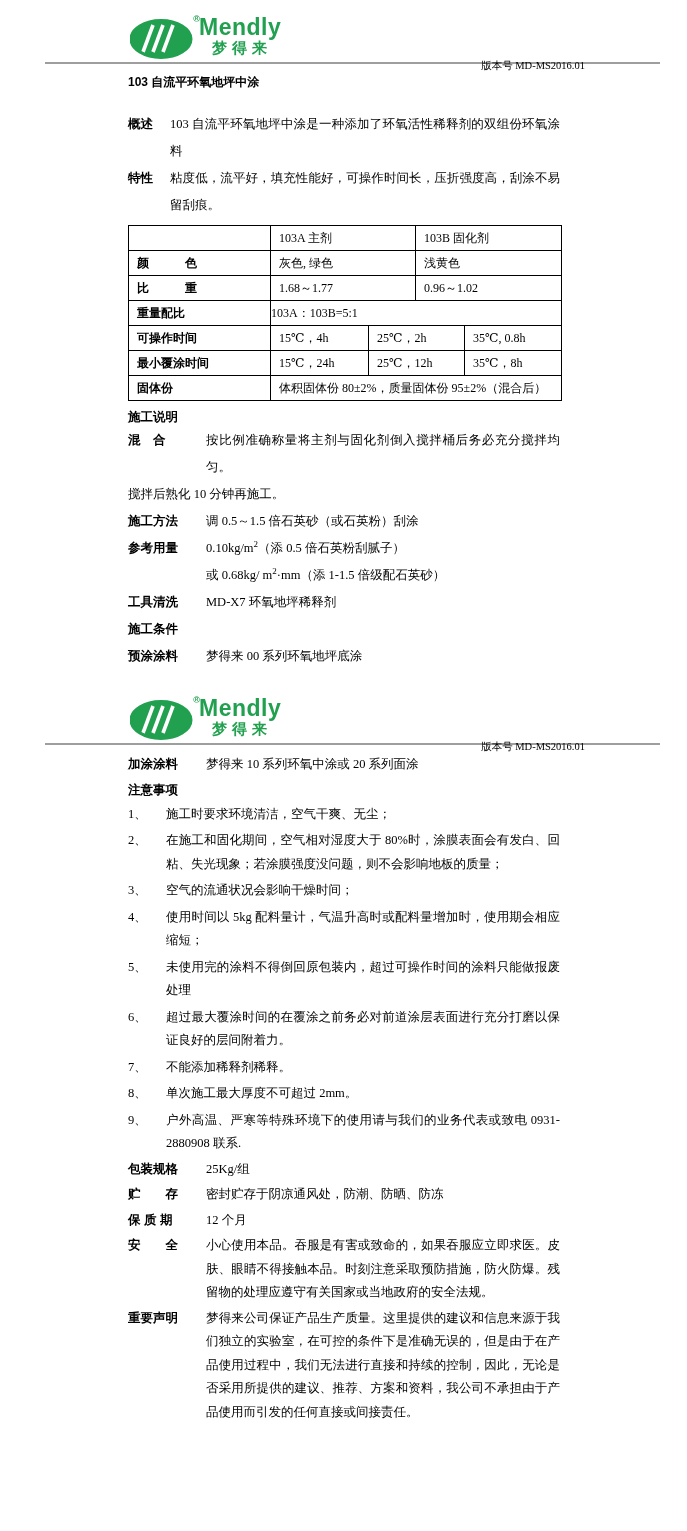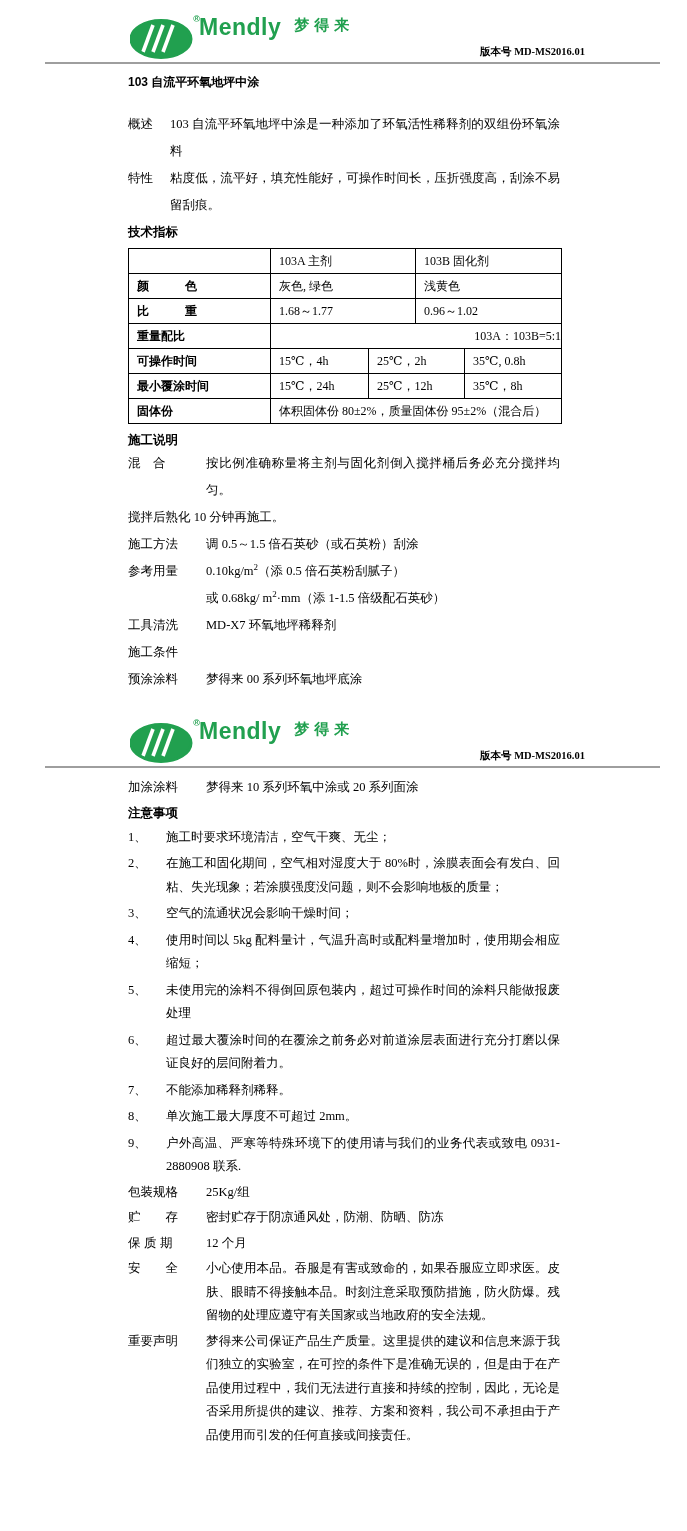--- a/index.html
+++ b/index.html
@@ -14,69 +14,69 @@
   .p-head { position:relative; height:47px; }
   .p-head-1 { margin-top:15px; }
   .p-head-2 { margin-top:26px; }
   .logo { position:absolute; left:130px; top:0; display:flex; }
   .logo-mark { position:relative; width:66px; height:44px; }
   .reg-mark {
     position:absolute; top:-1px; right:-4px;
     font-size:9px; font-weight:bold; color:#21a04f;
     font-family:"Liberation Sans",sans-serif;
   }
-  .brand-lines { display:flex; margin-left:3px; margin-top:1px; }
+  .brand-lines { display:flex; flex-direction:column; margin-left:3px; margin-top:1px; }
   .brand-en {
     font-family:"Liberation Sans",sans-serif; font-weight:bold;
     font-size:23px; line-height:23px; color:#21a04f; letter-spacing:0.5px;
   }
   .brand-cn {
     font-family:"Liberation Sans",sans-serif; font-weight:bold;
     font-size:15px; line-height:17px; color:#21a04f;
     letter-spacing:5px; margin-left:13px;
   }
   .version {
-    position:absolute; right:102px; top:30px;
-    font-size:10.5px; white-space:nowrap;font-weight:bold;
+    position:absolute; right:102px; top:44px;
+    font-size:10.5px; white-space:nowrap;
   }
   .rule { height:0; border:none; border-top:2px solid #9e9e9e; margin:0 27px 0 45px; }
 
   
   .title {
     font-family:"Liberation Sans",sans-serif; font-weight:bold;
     font-size:12px; line-height:24px; margin:6px 127px 0 128px;
   }
   .content { margin:0 127px 0 128px; }
   .content-1 { margin-top:17px; line-height:27px; }
   .content-2 { margin-top:8px;  line-height:23.5px; }
 
   .row { display:flex; }
   .lbl {
-    font-family:"Liberation Sans",sans-serif; font-weight:normal;
+    font-family:"Liberation Sans",sans-serif; font-weight:bold;
     white-space:nowrap; flex:0 0 auto;
   }
   .w42 .lbl { width:42px; }
   .w78 .lbl { width:78px; }
   .txt { flex:1 1 auto; display:block; text-align:justify; }
   .plain { text-align:justify; }
   .sec-h {
     font-family:"Liberation Sans",sans-serif; font-weight:bold;
     line-height:20px; padding-top:3px;
   }
   sup { font-size:9px; line-height:0; }
 
   
   table.tech {
     border-collapse:collapse; table-layout:fixed;
     width:433px; margin:6px 0 3px 0;
     font-size:12px; line-height:15px;
   }
   table.tech td { border:1px solid #000; height:24px; padding:0 2px 0 8px; vertical-align:middle; }
   table.tech td.tlbl { font-family:"Liberation Sans",sans-serif; font-weight:bold; }
-  table.tech td.ctr { text-align:right; padding:0; }
+  table.tech td.ctr { text-align:left; padding:0; }
 
   
   .note { display:flex; margin-top:3px; }
   .num { flex:0 0 38px; }
   .ntext { flex:1 1 auto; text-align:justify; }
   .sec2 { margin-top:2px; }
 </style>
 </head>
 <body>
 
@@ -113,21 +113,20 @@
 
       <div class="row w42">
         <span class="lbl">概述</span>
         <span class="txt">103 自流平环氧地坪中涂是一种添加了环氧活性稀释剂的双组份环氧涂料</span>
       </div>
       <div class="row w42">
         <span class="lbl">特性</span>
         <span class="txt">粘度低，流平好，填充性能好，可操作时间长，压折强度高，刮涂不易留刮痕。</span>
       </div>
 
-      <div class="sec-h">技术指标</div>
 
       <table class="tech">
         <colgroup>
             <col style="width:142px">
             <col style="width:98px">
             <col style="width:47px">
             <col style="width:49px">
             <col style="width:97px">
           </colgroup>
         <tbody>

